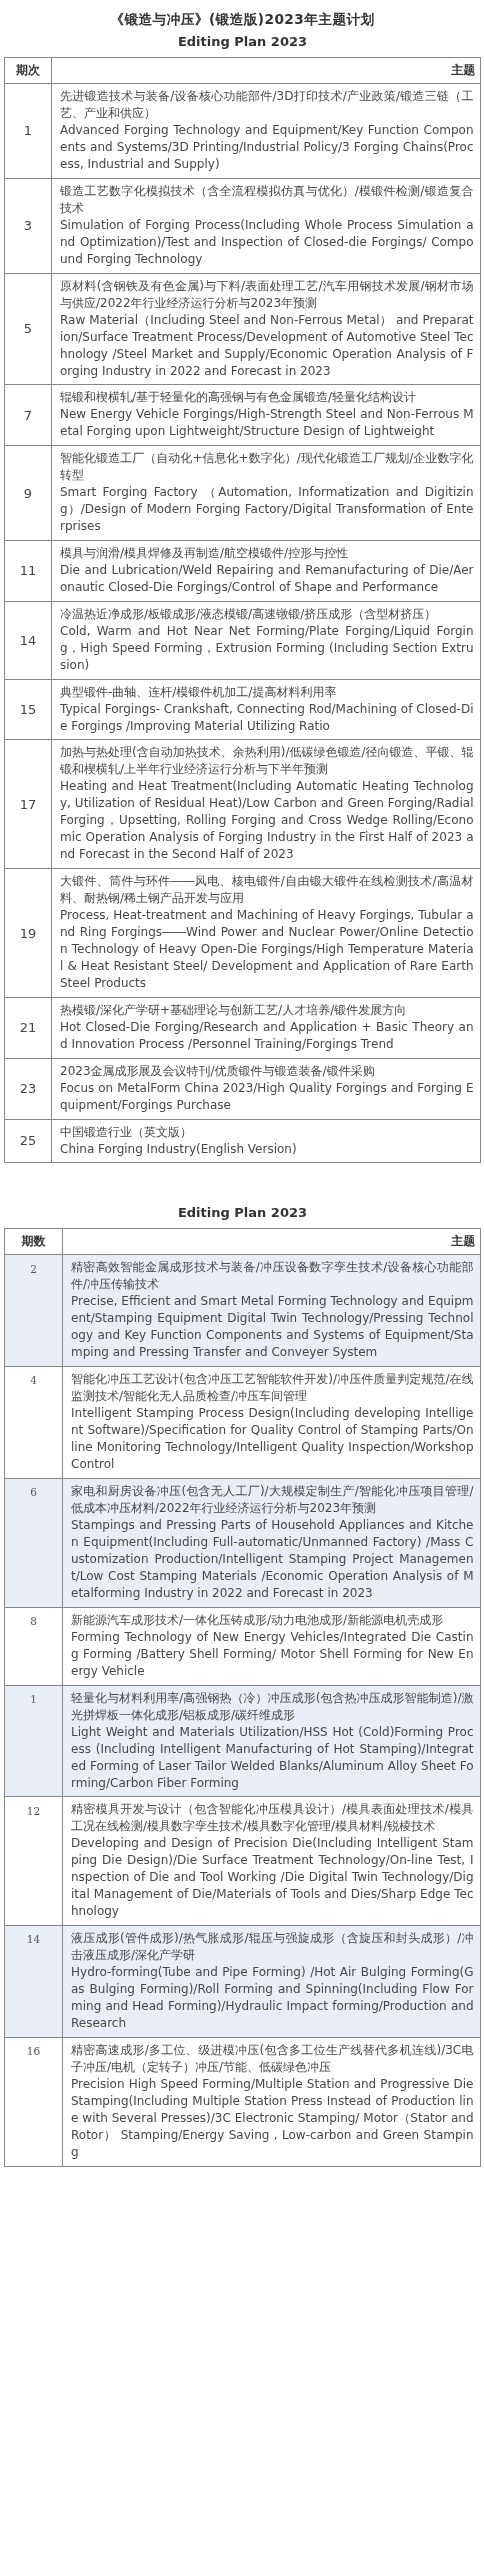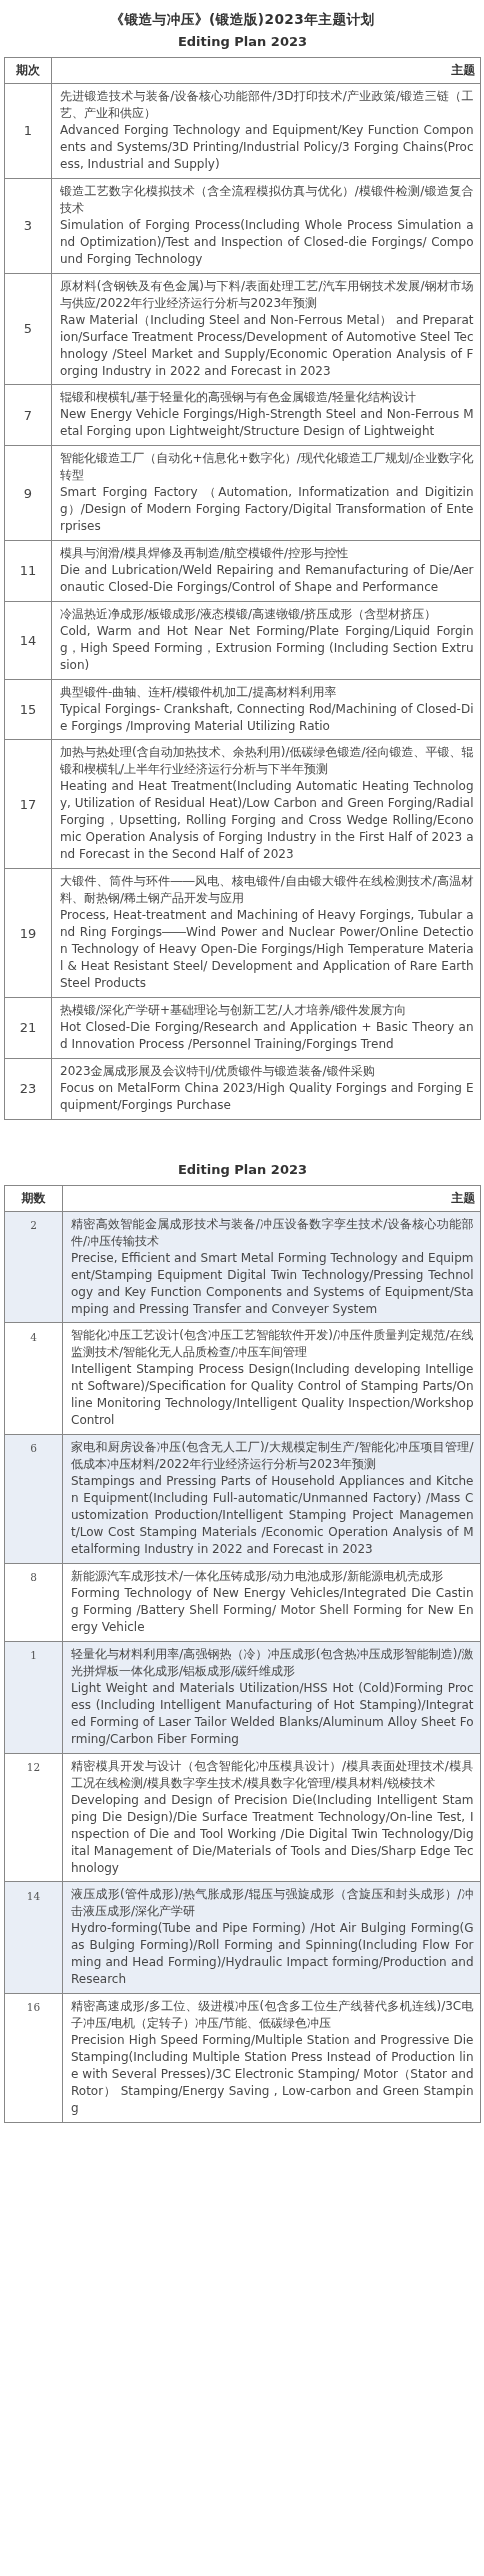--- a/index.html
+++ b/index.html
@@ -170,20 +170,27 @@
               <div class="en">Hot Closed-Die Forging/Research and Application + Basic Theory and Innovation Process /Personnel Training/Forgings Trend</div>
             </td>
           </tr>
           <tr>
             <td class="issue">23</td>
             <td class="topic">
               <div class="zh">2023金属成形展及会议特刊/优质锻件与锻造装备/锻件采购</div>
               <div class="en">Focus on MetalForm China 2023/High Quality Forgings and Forging Equipment/Forgings Purchase</div>
             </td>
           </tr>
+          <tr>
+            <td class="issue">25</td>
+            <td class="topic">
+              <div class="zh">中国锻造行业（英文版）</div>
+              <div class="en">China Forging Industry(English Version)</div>
+            </td>
+          </tr>
         </tbody>
     </table>
   </div>
 
   <div class="section">
     <div class="doc-subtitle">Editing Plan 2023</div>
     <table class="t2">
       <colgroup>
           <col class="c-issue">
           <col class="c-topic">

